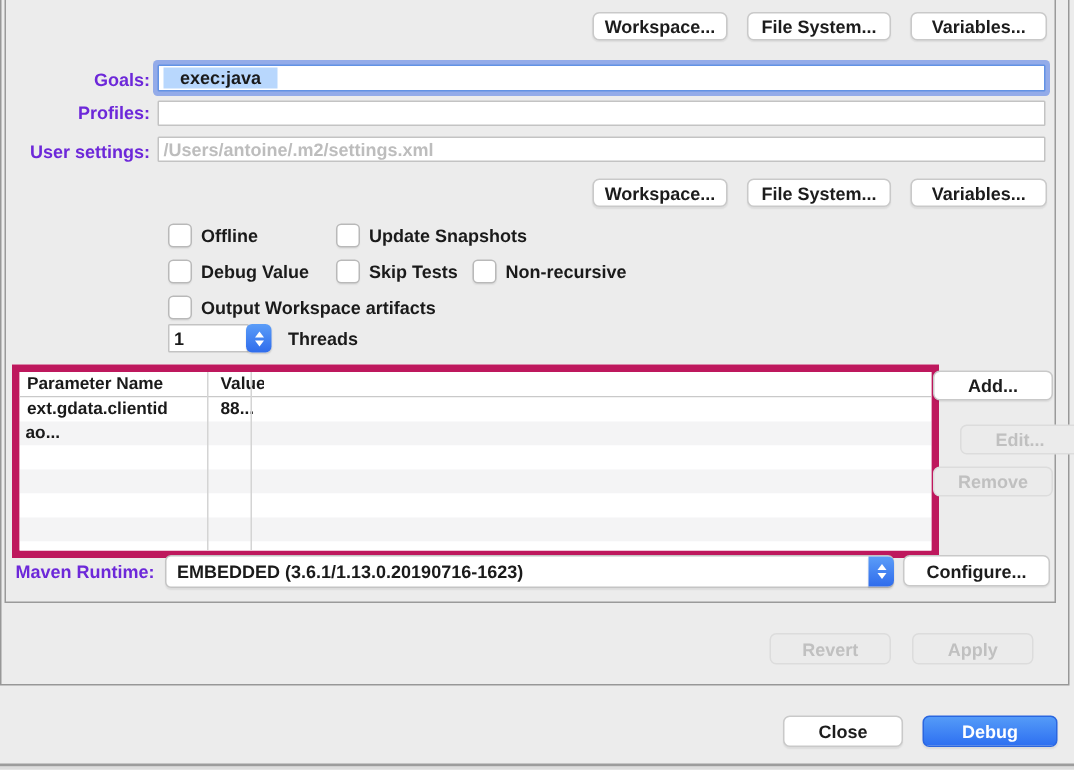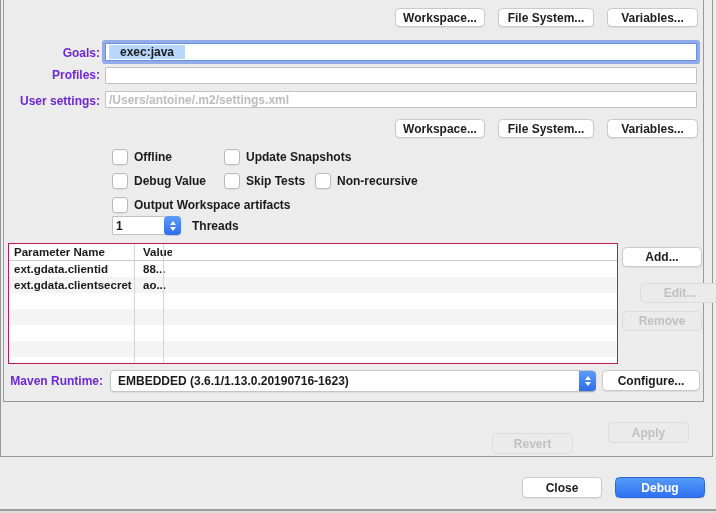--- a/index.html
+++ b/index.html
@@ -61,21 +61,21 @@
     background:linear-gradient(#5b9df8,#2f6cec);
     box-shadow:0 1px 1px rgba(0,0,0,0.15);
     display:flex;flex-direction:column;align-items:center;justify-content:center;gap:2px;
   }
   .tri-up{width:0;height:0;border-left:3.5px solid transparent;border-right:3.5px solid transparent;border-bottom:4.5px solid #fff;}
   .tri-down{width:0;height:0;border-left:3.5px solid transparent;border-right:3.5px solid transparent;border-top:4.5px solid #fff;}
 
   
   .ptable{
     left:8px;top:243px;width:608px;height:119px;background:#fff;
-    border:1px solid #be185d;overflow:hidden;font-size:11.5px;
+    border:5px solid #be185d;overflow:hidden;font-size:11.5px;
   }
   .phead{height:16px;line-height:16px;border-bottom:1px solid #c9c9c9;display:flex;background:#fff;}
   .phead .hc1{width:125px;padding-left:5px;overflow:hidden;white-space:nowrap;}
   .phead .hc2{width:29px;padding-left:4px;overflow:hidden;white-space:nowrap;}
   .prow{height:16px;line-height:16px;display:flex;background:#fff;}
   .prow:nth-child(even){background:#f4f4f5;}
   .prow .c1{width:125px;padding-left:5px;overflow:hidden;white-space:nowrap;}
   .prow .c2{width:29px;padding-left:4px;overflow:hidden;white-space:nowrap;}
   .vline{position:absolute;top:0;bottom:0;width:1px;background:#d4d4d4;}
 
@@ -158,21 +158,20 @@
   <div class="phead">
     <div class="hc1">Parameter Name</div>
     <div class="hc2">Value</div>
   </div>
   <div>
     <div class="prow">
       <div class="c1">ext.gdata.clientid</div>
       <div class="c2">88...</div>
     </div>
     <div class="prow">
-      <div class="c1">ext.gdata.clientsecret</div>
       <div class="c2">ao...</div>
     </div>
     <div class="prow"></div>
     <div class="prow"></div>
     <div class="prow"></div>
     <div class="prow"></div>
     <div class="prow"></div>
   </div>
   <div class="vline" style="left:125px;"></div>
   <div class="vline" style="left:154px;"></div>
@@ -185,20 +184,20 @@
 <div class="abs form-label" style="left:10px;top:374px;width:93px;">Maven Runtime:</div>
 <div class="abs dropdown">
   <span class="dd-text">EMBEDDED (3.6.1/1.13.0.20190716-1623)</span>
   <span class="stepper">
     <span class="tri-up"></span>
     <span class="tri-down"></span>
   </span>
 </div>
 <div class="abs btn" style="left:602px;top:370px;width:96px;height:19px;">Configure...</div>
 
-<div class="abs btn disabled" style="left:492px;top:422px;width:79px;height:19px;margin-top:11px;">Revert</div>
+<div class="abs btn disabled" style="left:513px;top:422px;width:79px;height:19px;">Revert</div>
 <div class="abs btn disabled" style="left:608px;top:422px;width:79px;height:19px;">Apply</div>
 
 <div class="abs btn" style="left:522px;top:477px;width:78px;height:19px;">Close</div>
 <div class="abs btn primary" style="left:615px;top:477px;width:88px;height:19px;">Debug</div>
 
 <div class="abs win-edge"></div>
 <div class="abs win-below"></div>
 
 </body></html>

